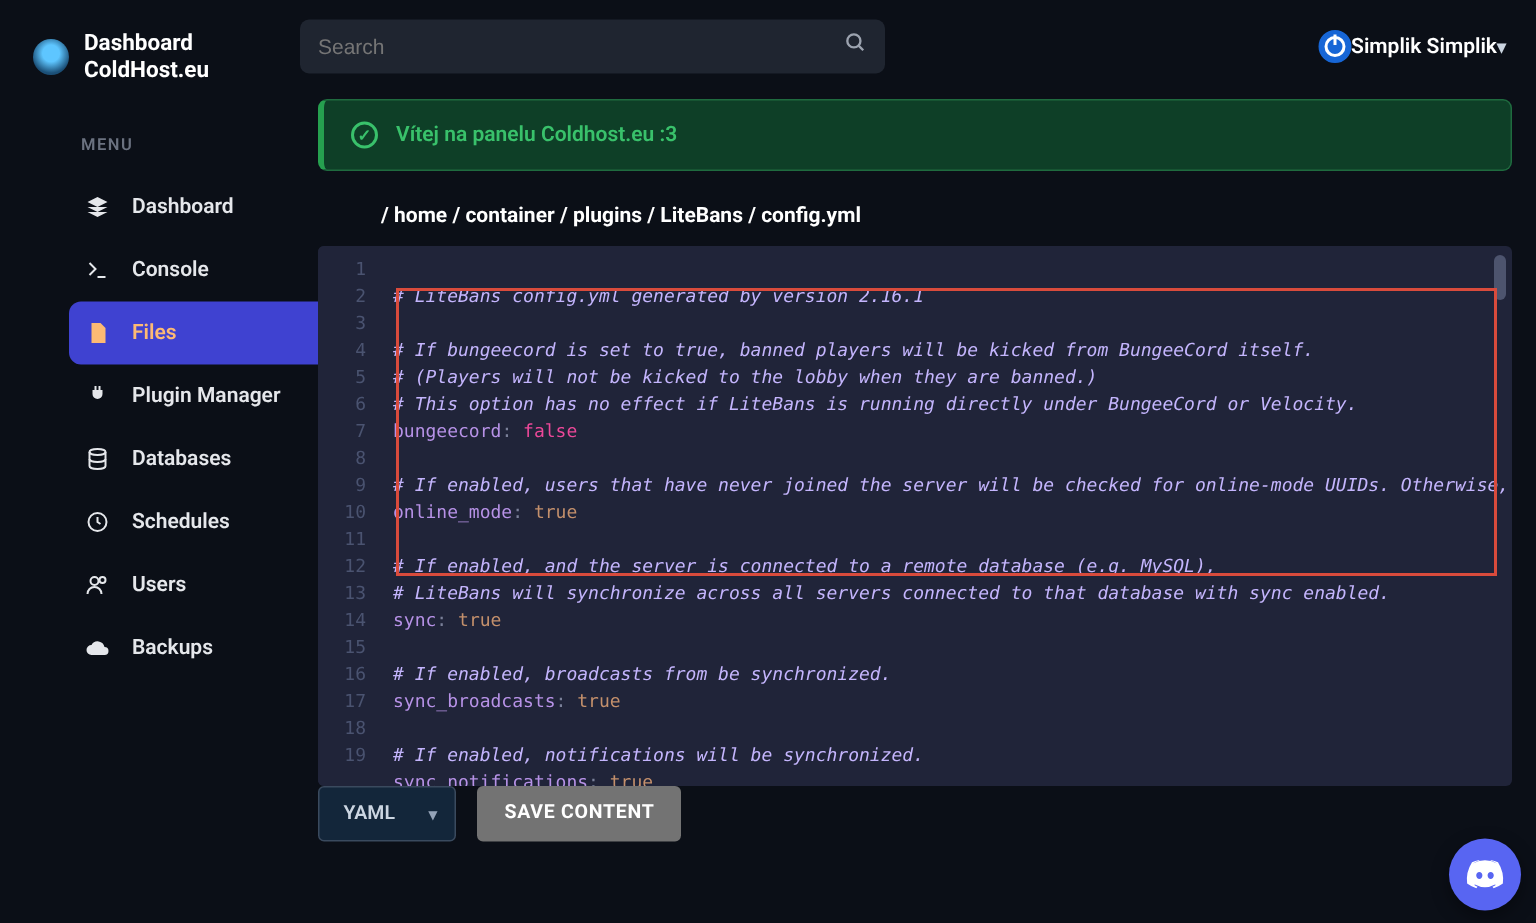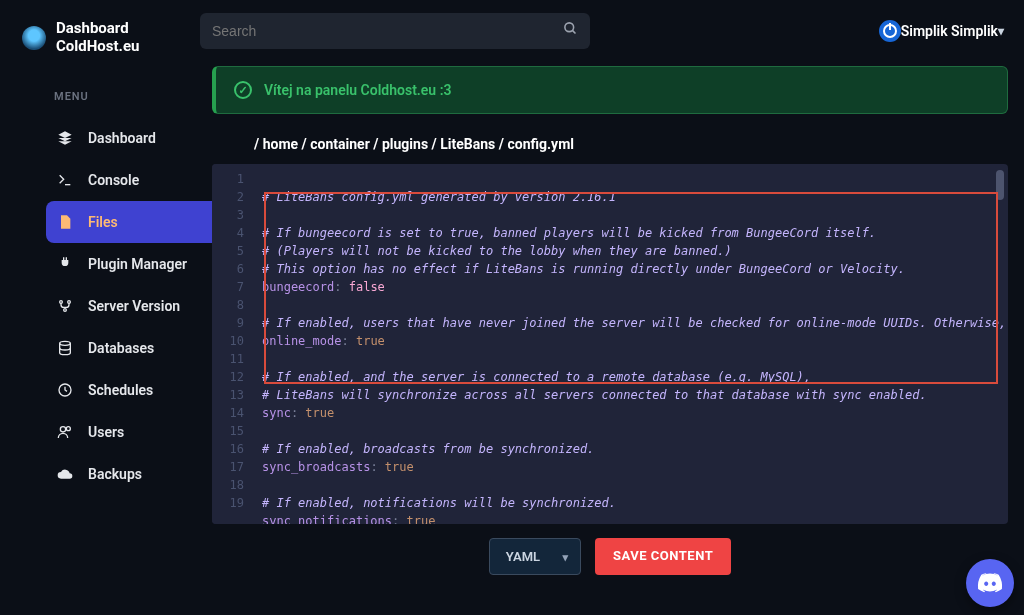--- a/index.html
+++ b/index.html
@@ -151,54 +151,53 @@
     flex:1;
     padding: 6px 10px 0 10px;
     color:#7a8099;
     white-space:pre;
     overflow:hidden;
     position:relative;
     z-index:2;
   }
   .c-comment { color:#c4b5fd; font-style:italic; }
   .c-key { color:#b792e7; }
-  .c-bool-false { color:#f9a8d4; }
+  .c-bool-false { color:#ec4899; }
   .c-bool-true { color:#c4906c; }
   .highlight-box {
     position:absolute;
     top: 28px;
     left: 52px;
     right: 10px;
     height: 192px;
     border: 2px solid #d94b3c;
     pointer-events:none;
     z-index:5;
   }
   .scroll-thumb{
     position:absolute; top:6px; right:4px; width:8px; height:30px;
     background:#4d546e; border-radius:4px;
   }
   
   .footer-actions{
-    display:flex; gap:14px; justify-content:center;
-    padding-top:14px;
+    display:flex; gap:14px; justify-content:flex-start;
   }
   .select-lang{
     background:#13263a;
     border:1px solid #3a4a5e;
     color:#cbd5e1;
     font-size:13px; font-weight:600;
     padding:10px 40px 10px 16px;
     border-radius:4px;
     position:relative;
     cursor:pointer;
   }
   .select-lang .ar{ position:absolute; right:12px; top:50%; transform:translateY(-50%); font-size:11px; color:#94a3b8;}
   .btn-save{
-    background:#ef4444;
+    background:#737373;
     color:#fff;
     font-size:13px; font-weight:700;
     padding:10px 18px;
     border-radius:4px;
     letter-spacing:0.5px;
     cursor:pointer;
   }
   .discord-float{
     position:absolute;
     right:10px; bottom:8px;
@@ -266,31 +265,20 @@
       </span>
     <span>Files</span>
   </div>
   <div class="nav-item">
     <span class="nav-icon">
         <svg width="16" height="16" viewBox="0 0 24 24" fill="currentColor">
           <path d="M9 2v4H7v4a5 5 0 0 0 10 0V6h-2V2h-2v4h-2V2z"></path>
         </svg>
       </span>
     <span>Plugin Manager</span>
-  </div>
-  <div class="nav-item">
-    <span class="nav-icon">
-        <svg width="16" height="16" viewBox="0 0 24 24" fill="none" stroke="currentColor" stroke-width="2">
-          <circle cx="6" cy="6" r="2"></circle>
-          <circle cx="18" cy="6" r="2"></circle>
-          <circle cx="12" cy="18" r="2"></circle>
-          <path d="M6 8v2a4 4 0 0 0 4 4h4a4 4 0 0 0 4-4V8"></path>
-        </svg>
-      </span>
-    <span>Server Version</span>
   </div>
   <div class="nav-item">
     <span class="nav-icon">
         <svg width="16" height="16" viewBox="0 0 24 24" fill="none" stroke="currentColor" stroke-width="2">
           <ellipse cx="12" cy="5" rx="8" ry="3"></ellipse>
           <path d="M4 5v14c0 1.7 3.6 3 8 3s8-1.3 8-3V5"></path>
           <path d="M4 12c0 1.7 3.6 3 8 3s8-1.3 8-3"></path>
         </svg>
       </span>
     <span>Databases</span>

